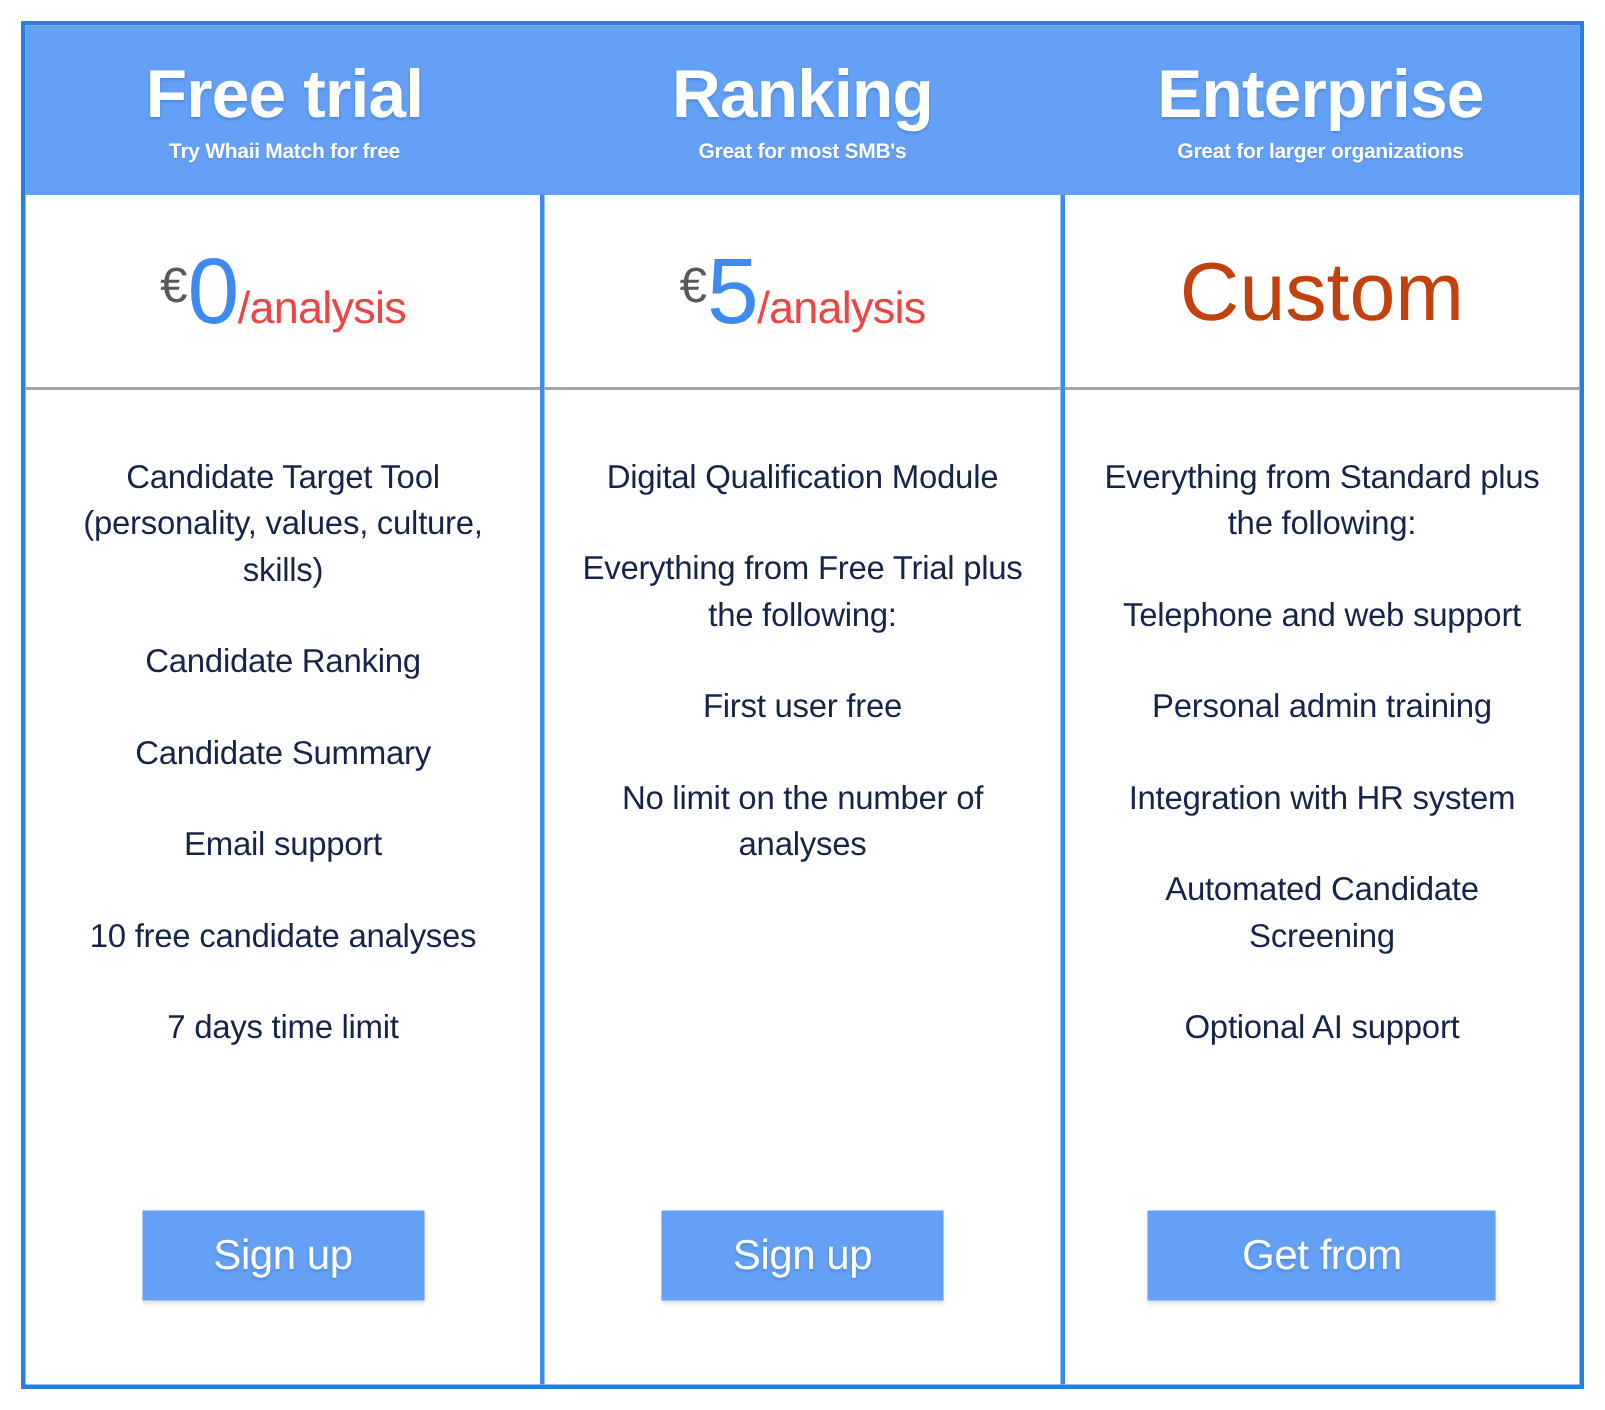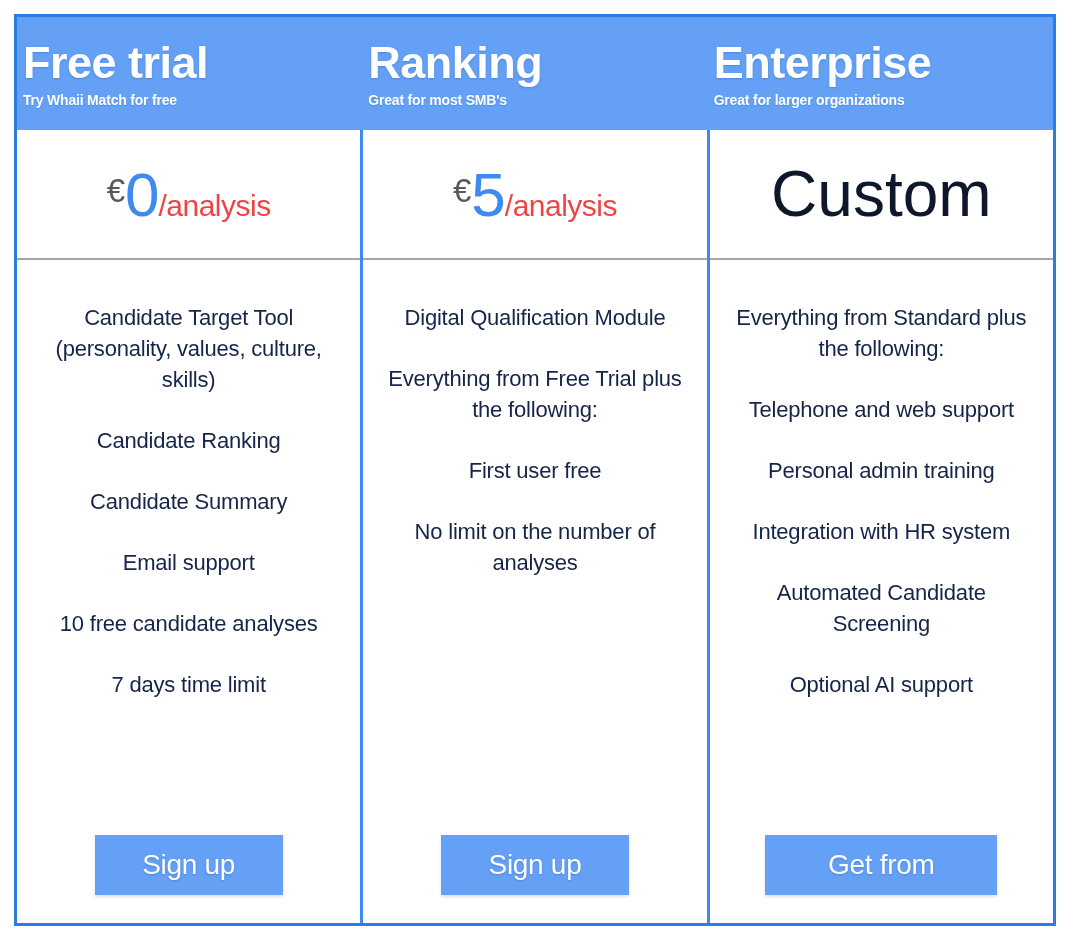--- a/index.html
+++ b/index.html
@@ -31,21 +31,21 @@
   .header-row {
     display: flex;
     height: 113px;
     flex: 0 0 113px;
     background: #64a0f5;
   }
   .header-col {
     flex: 1 1 0;
     display: flex;
     flex-direction: column;
-    align-items: flex-start;
+    align-items: center;
     justify-content: center;
     text-align: center;
     box-sizing: border-box;
     padding: 0 6px;
   }
   .plan-title {
     color: #ffffff;
     font-size: 45px;
     font-weight: bold;
     letter-spacing: -0.5px;
@@ -106,22 +106,22 @@
     font-weight: 300;
     letter-spacing: -1px;
   }
   .price-unit {
     font-size: 30px;
     color: #ef4444;
     font-weight: 300;
     letter-spacing: -0.5px;
   }
   .price-custom {
-    font-size: 64px;
-    color: #0f172a;
+    font-size: 55px;
+    color: #c2410c;
     font-weight: 300;
     letter-spacing: 0px;
   }
 
   
   .features-cell {
     flex: 1 1 auto;
     display: flex;
     flex-direction: column;
     align-items: center;
@@ -137,21 +137,21 @@
     max-width: 300px;
     letter-spacing: -0.2px;
   }
 
   
   .cta-cell {
     flex: 0 0 auto;
     display: flex;
     align-items: center;
     justify-content: center;
-    padding-bottom: 28px;
+    padding-bottom: 56px;
     padding-top: 10px;
   }
   .cta-button {
     background: #64a0f5;
     color: #ffffff;
     border: none;
     font-family: "Liberation Sans", sans-serif;
     font-size: 28px;
     letter-spacing: -0.3px;
     padding: 14px 0;

